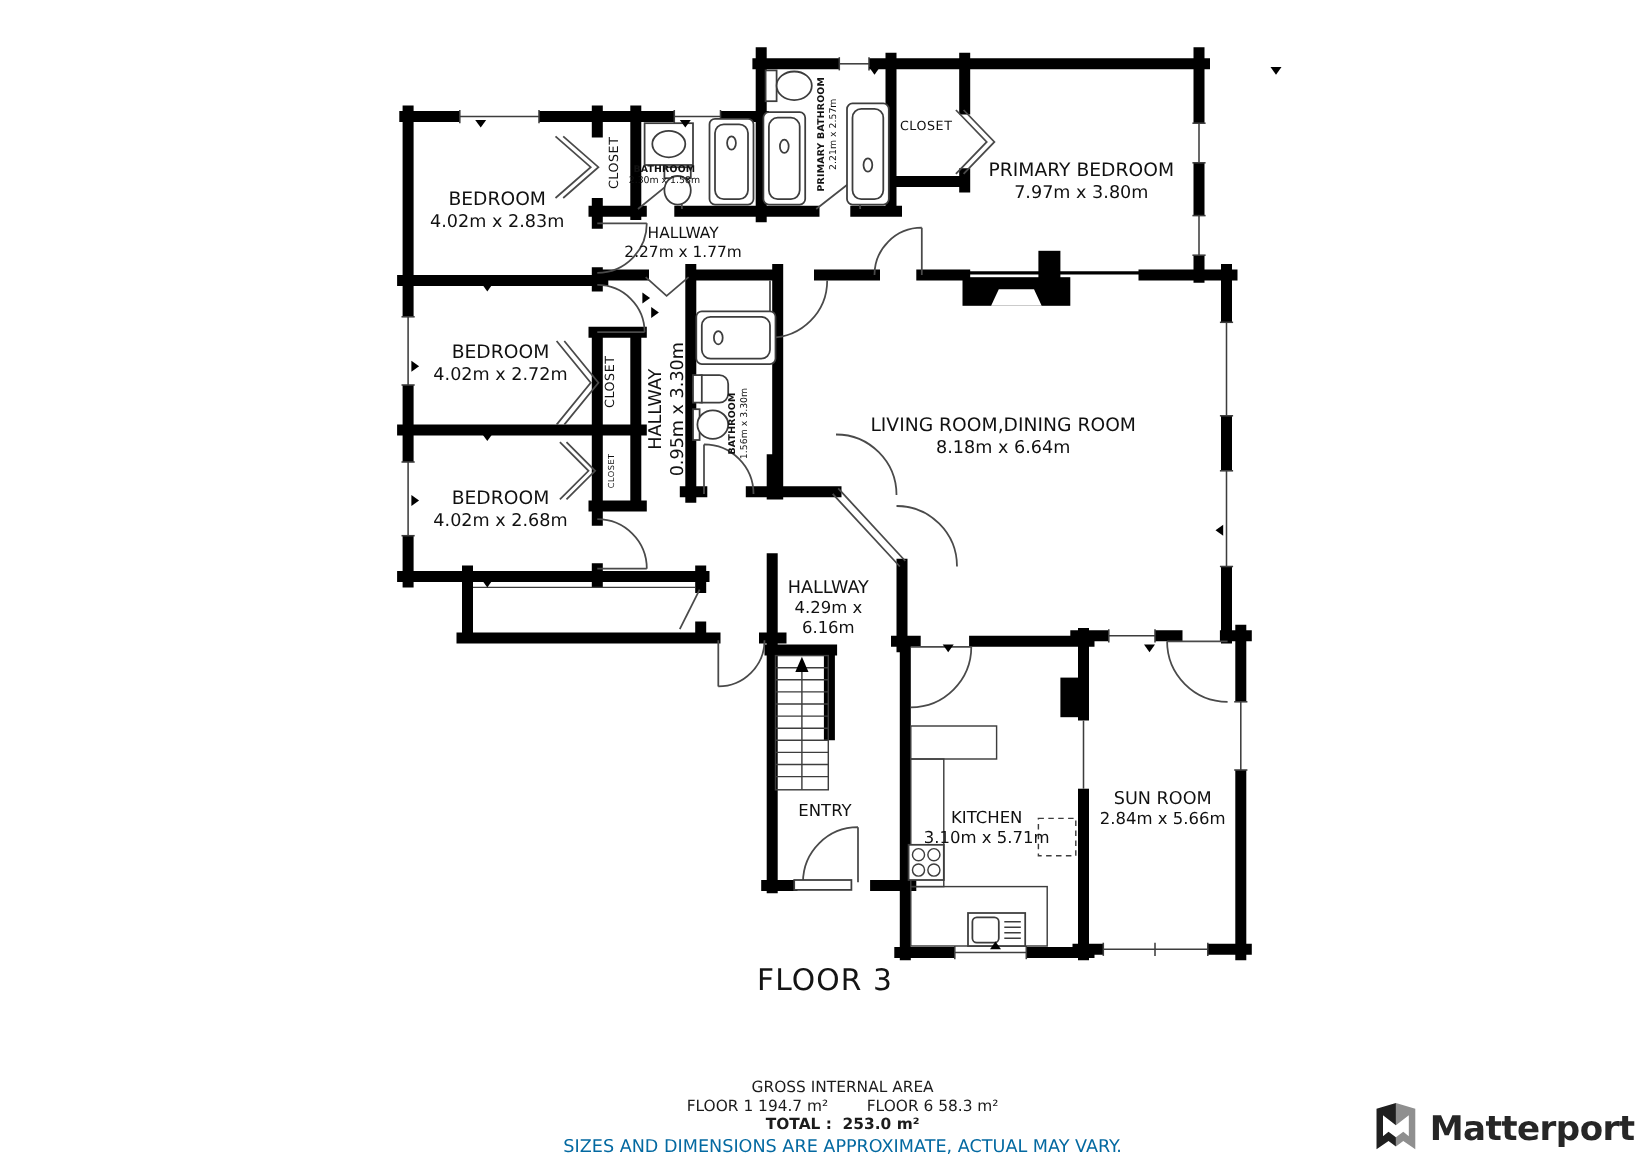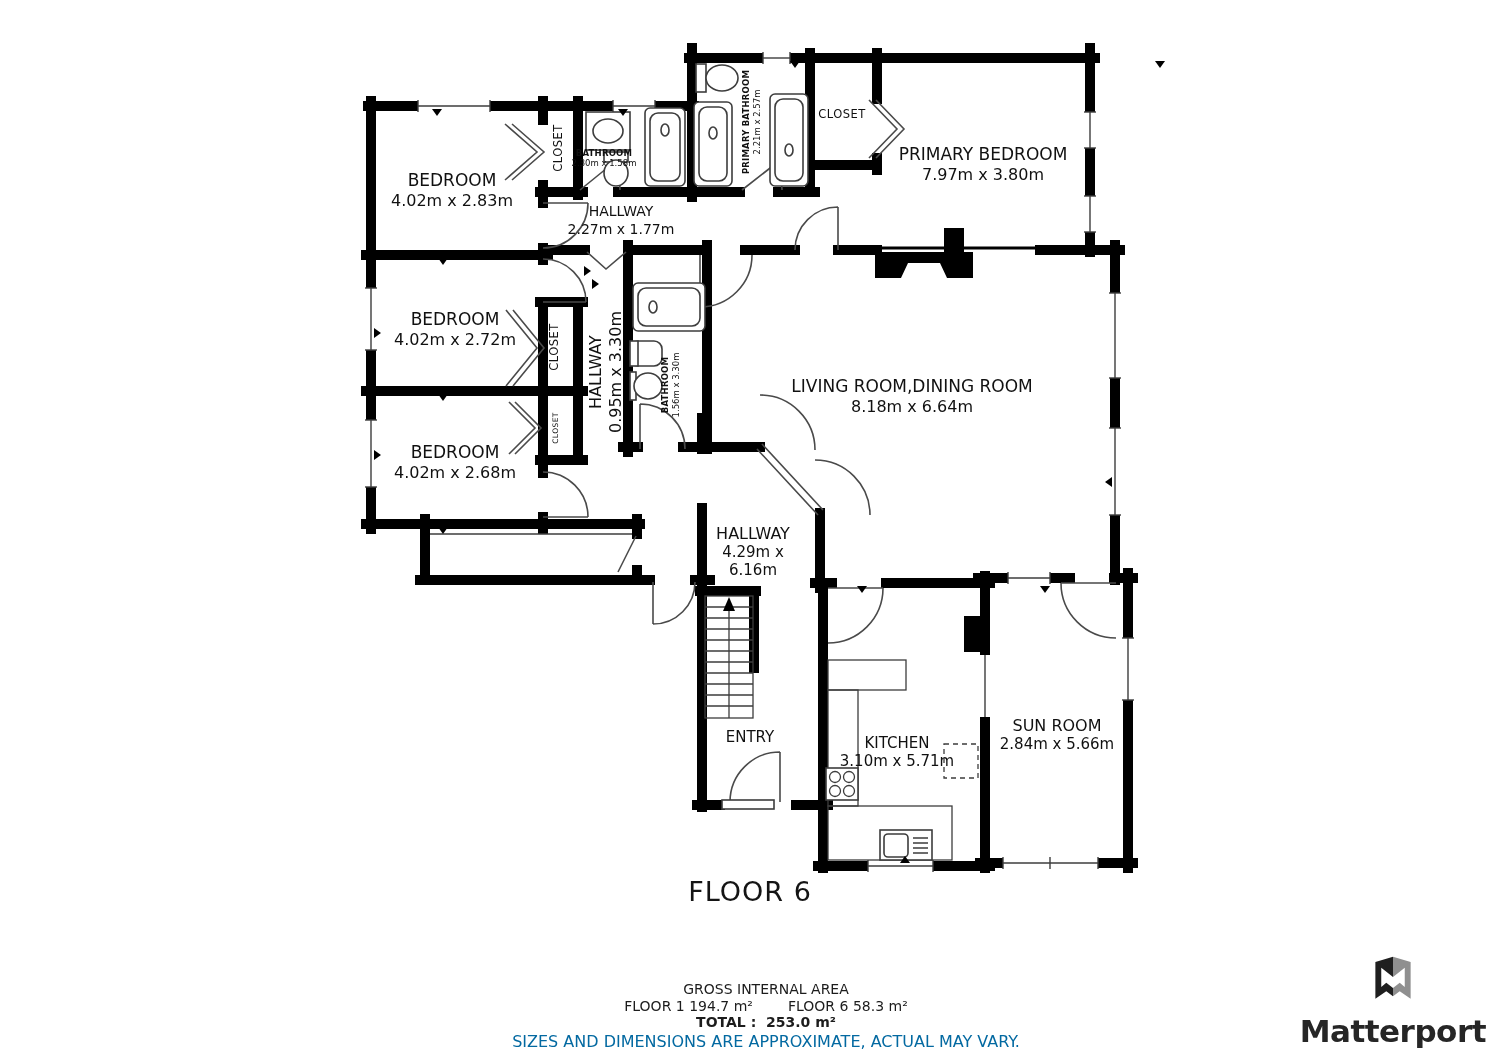--- a/index.html
+++ b/index.html
@@ -21,21 +21,21 @@
   .win-gap{fill:#fff;}
   .win-line{stroke:#3d3d3d;stroke-width:1.4;}
   .tick{fill:#000;}
   #floor-title{position:absolute;left:0;width:1500px;top:876px;text-align:center;
                font-size:27px;letter-spacing:1px;color:#141414;}
   #footer{position:absolute;left:16px;width:1500px;top:981px;text-align:center;
           font-size:14px;line-height:16.5px;color:#1c1c1c;}
   #footer .arearow{display:flex;justify-content:center;gap:35px;}
   #footer .total{white-space:pre;font-weight:bold;}
   #disclaimer{margin-top:3px;font-size:16px;color:#0369a1;}
-  #brand{position:absolute;right:14px;bottom:12px;display:flex;align-items:center;gap:10px;flex-direction:column;}
+  #brand{position:absolute;right:14px;bottom:12px;display:flex;align-items:center;gap:10px;}
   #brand .brand-text{font-size:31px;font-weight:bold;color:#262626;letter-spacing:-0.5px;}
 </style>
 </head>
 <body>
 
 <div id="stage">
 
 <svg id="plan" width="1500" height="960" viewBox="0 0 1500 960" xmlns="http://www.w3.org/2000/svg">
 
   <g>
@@ -327,21 +327,21 @@
     <text class="small-dims" transform="rotate(-90 760 122)" x="760" y="122">2.21m x 2.57m</text>
 
     <text class="closet-label" transform="rotate(-90 562 148)" x="562" y="148">CLOSET</text>
     <text class="closet-label" transform="rotate(-90 558 347)" x="558" y="347">CLOSET</text>
     <text class="closet-label-sm" transform="rotate(-90 558 428)" x="558" y="428">CLOSET</text>
     <text class="closet-label" x="842" y="118">CLOSET</text>
   </g>
 </svg>
 
   
-  <div id="floor-title">FLOOR 6</div>
+  <div id="floor-title">FLOOR 3</div>
 
   <div id="footer">
     <div>GROSS INTERNAL AREA</div>
     <div class="arearow">
       <span>FLOOR 1 194.7 m²</span>
       <span>FLOOR 6 58.3 m²</span>
     </div>
     <div class="total">TOTAL :  253.0 m²</div>
     <div id="disclaimer">SIZES AND DIMENSIONS ARE APPROXIMATE, ACTUAL MAY VARY.</div>
   </div>

